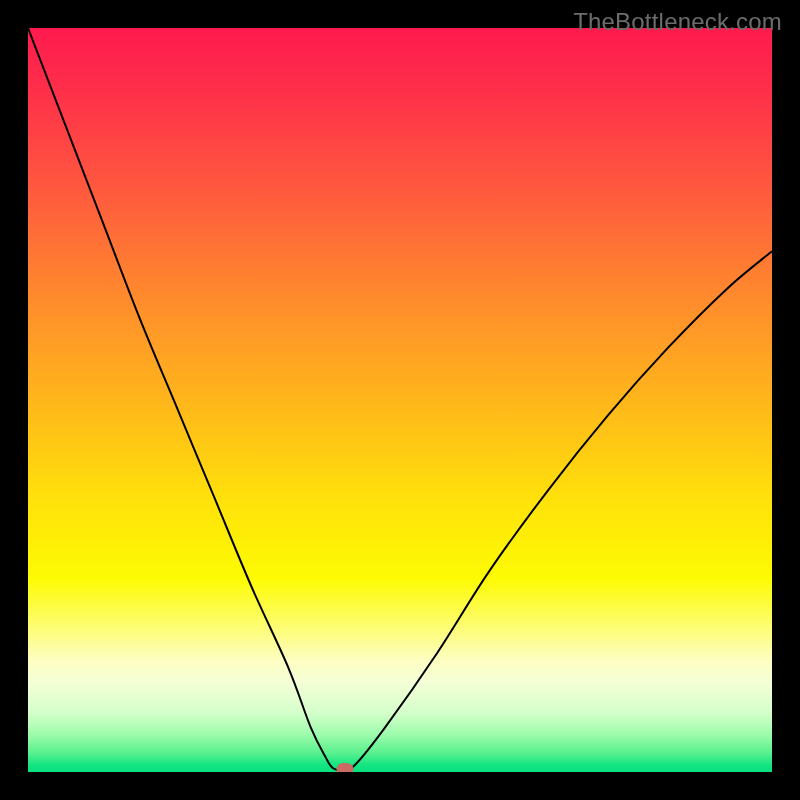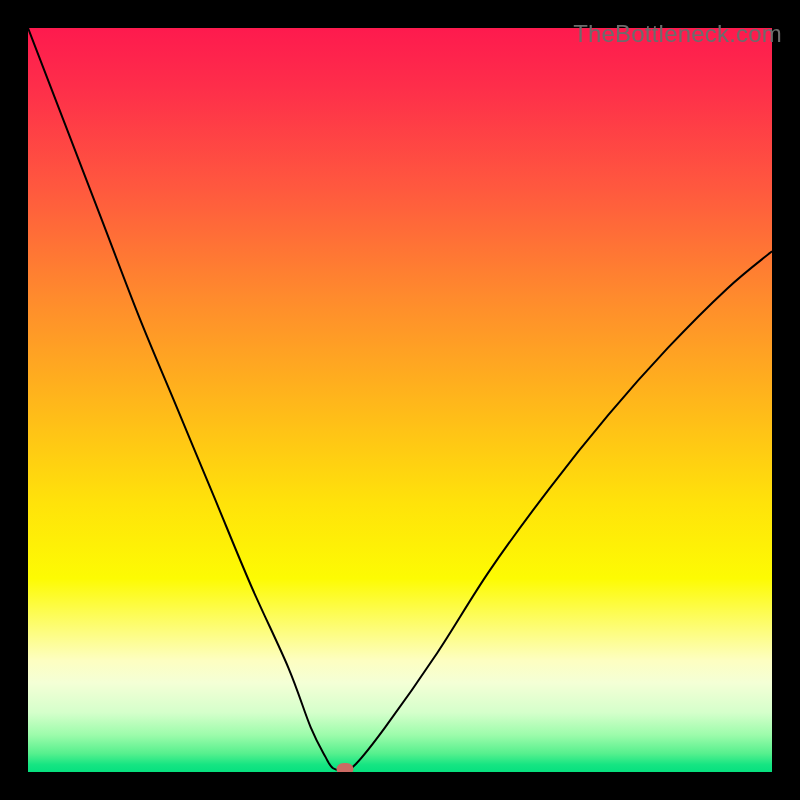--- a/index.html
+++ b/index.html
@@ -12,21 +12,21 @@
     font-family: Arial, Helvetica, sans-serif;
   }
   .frame {
     position: relative;
     width: 800px;
     height: 800px;
     background: #000;
   }
   .watermark {
     position: absolute;
-    top: 20px;
+    top: 8px;
     right: 18px;
     color: #6c6c6c;
     font-size: 24px;
     font-weight: 400;
     letter-spacing: 0.2px;
     z-index: 20;
   }
   .plot-area {
     position: absolute;
     left: 28px;

